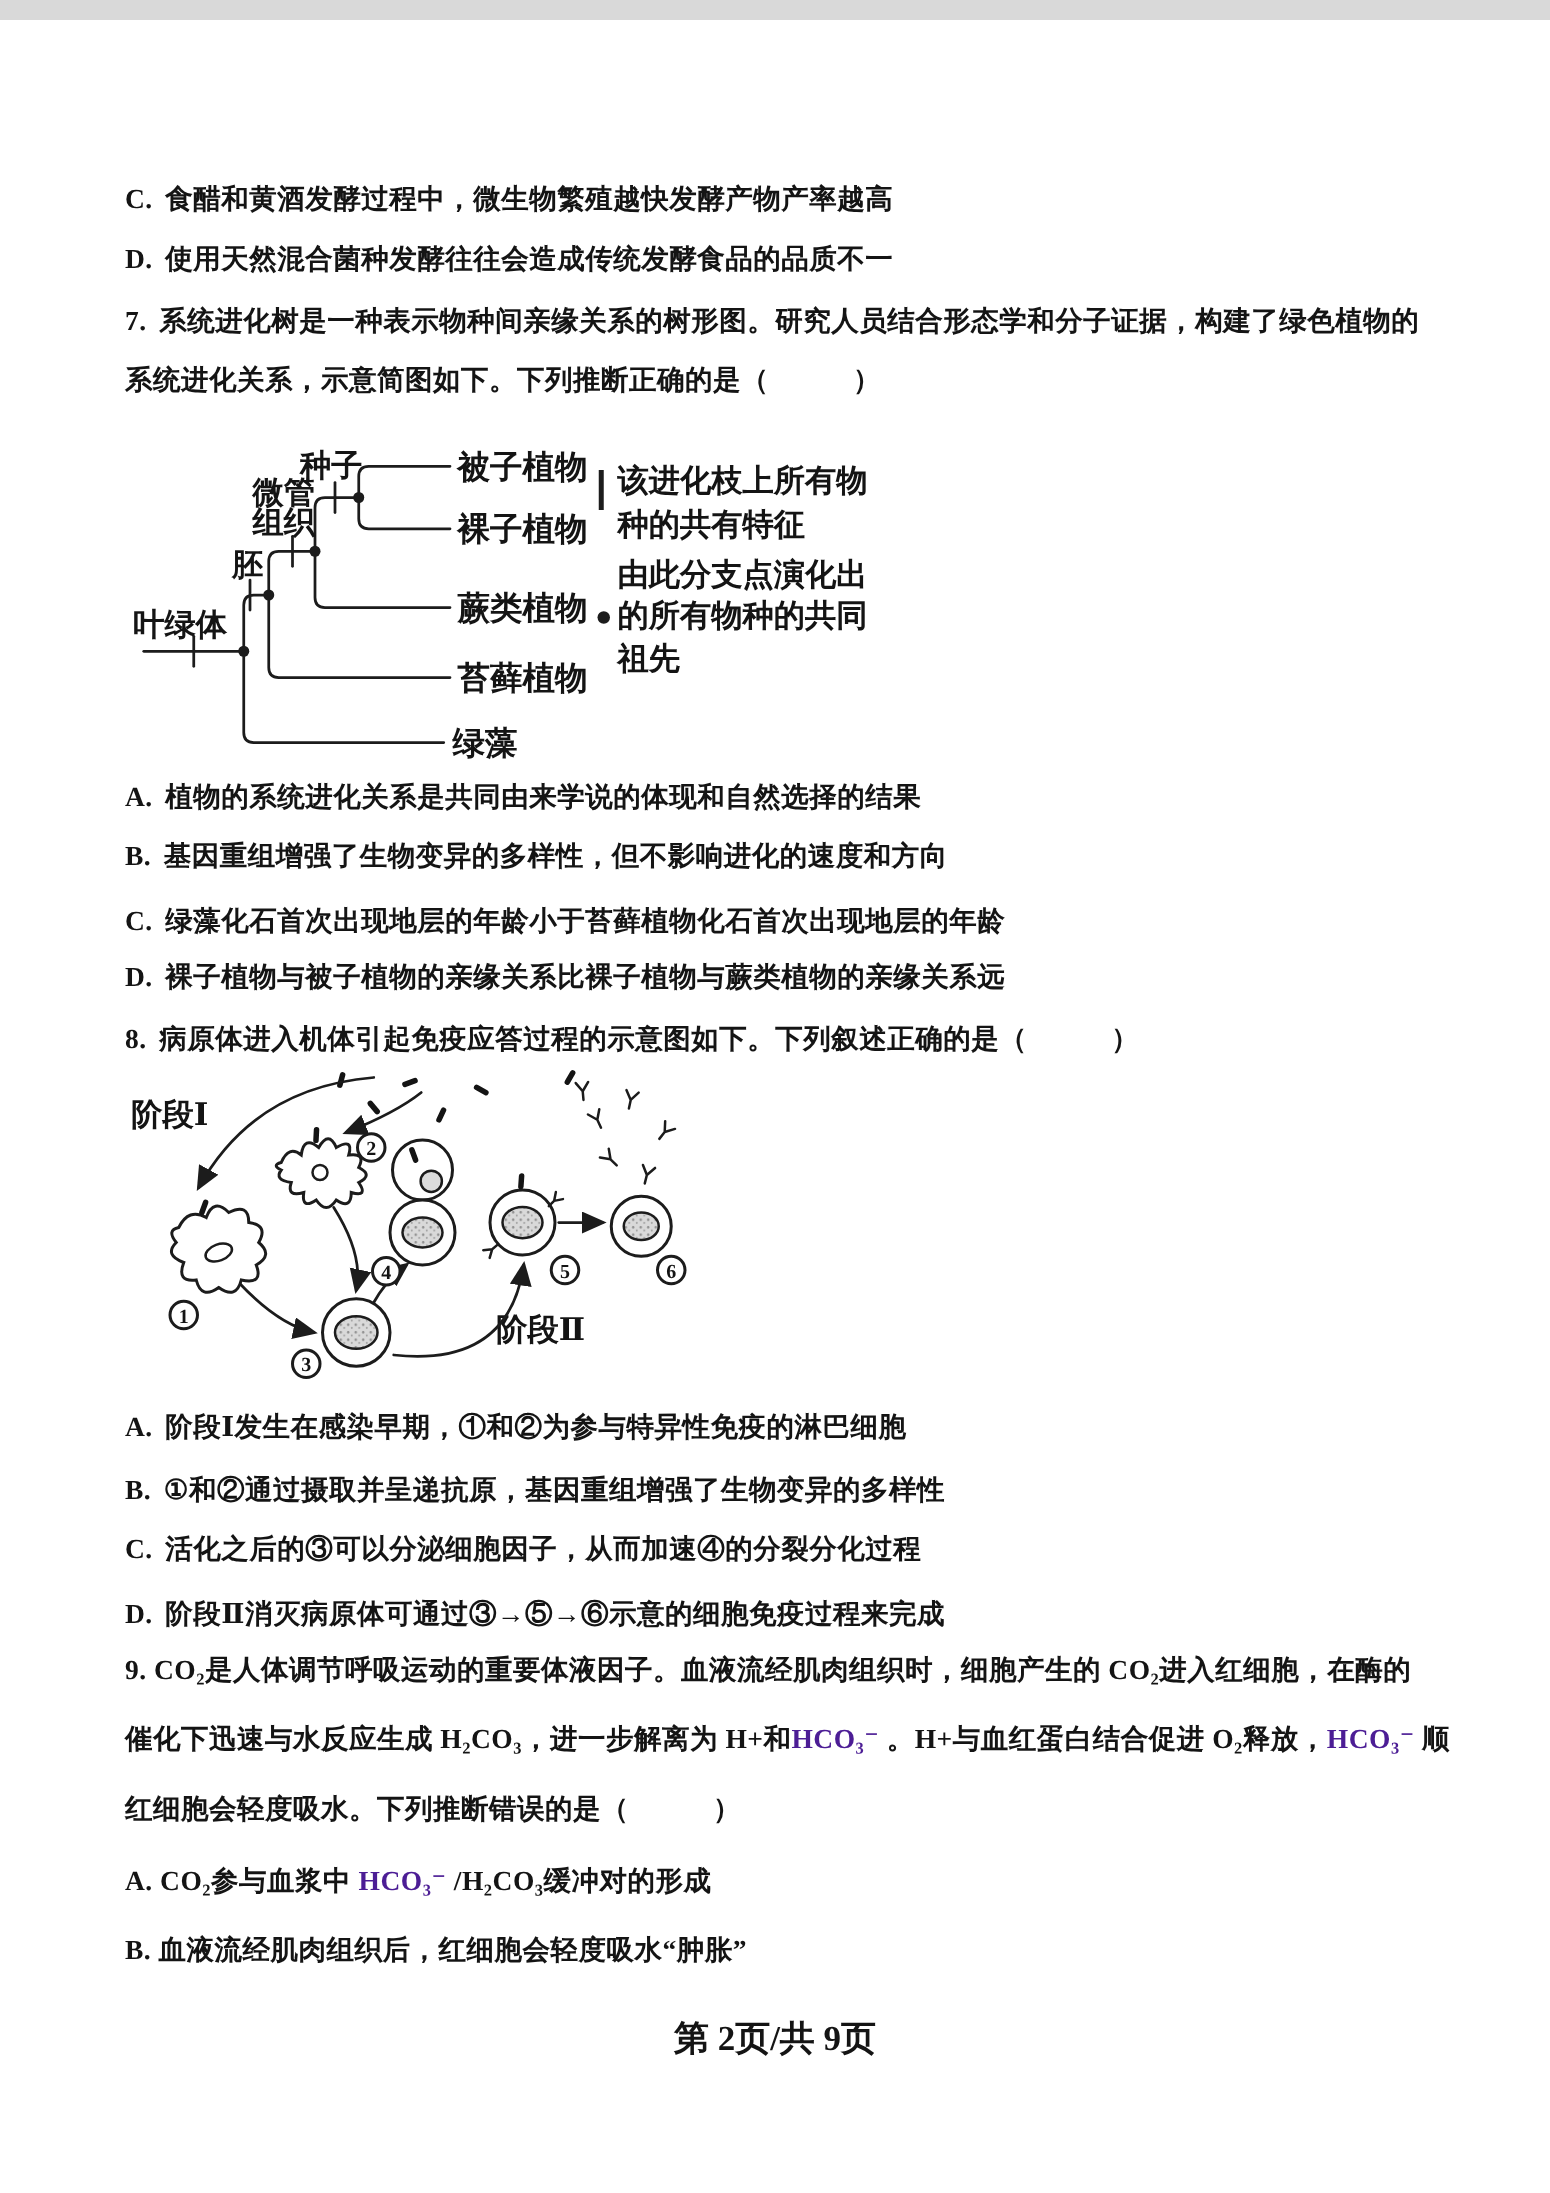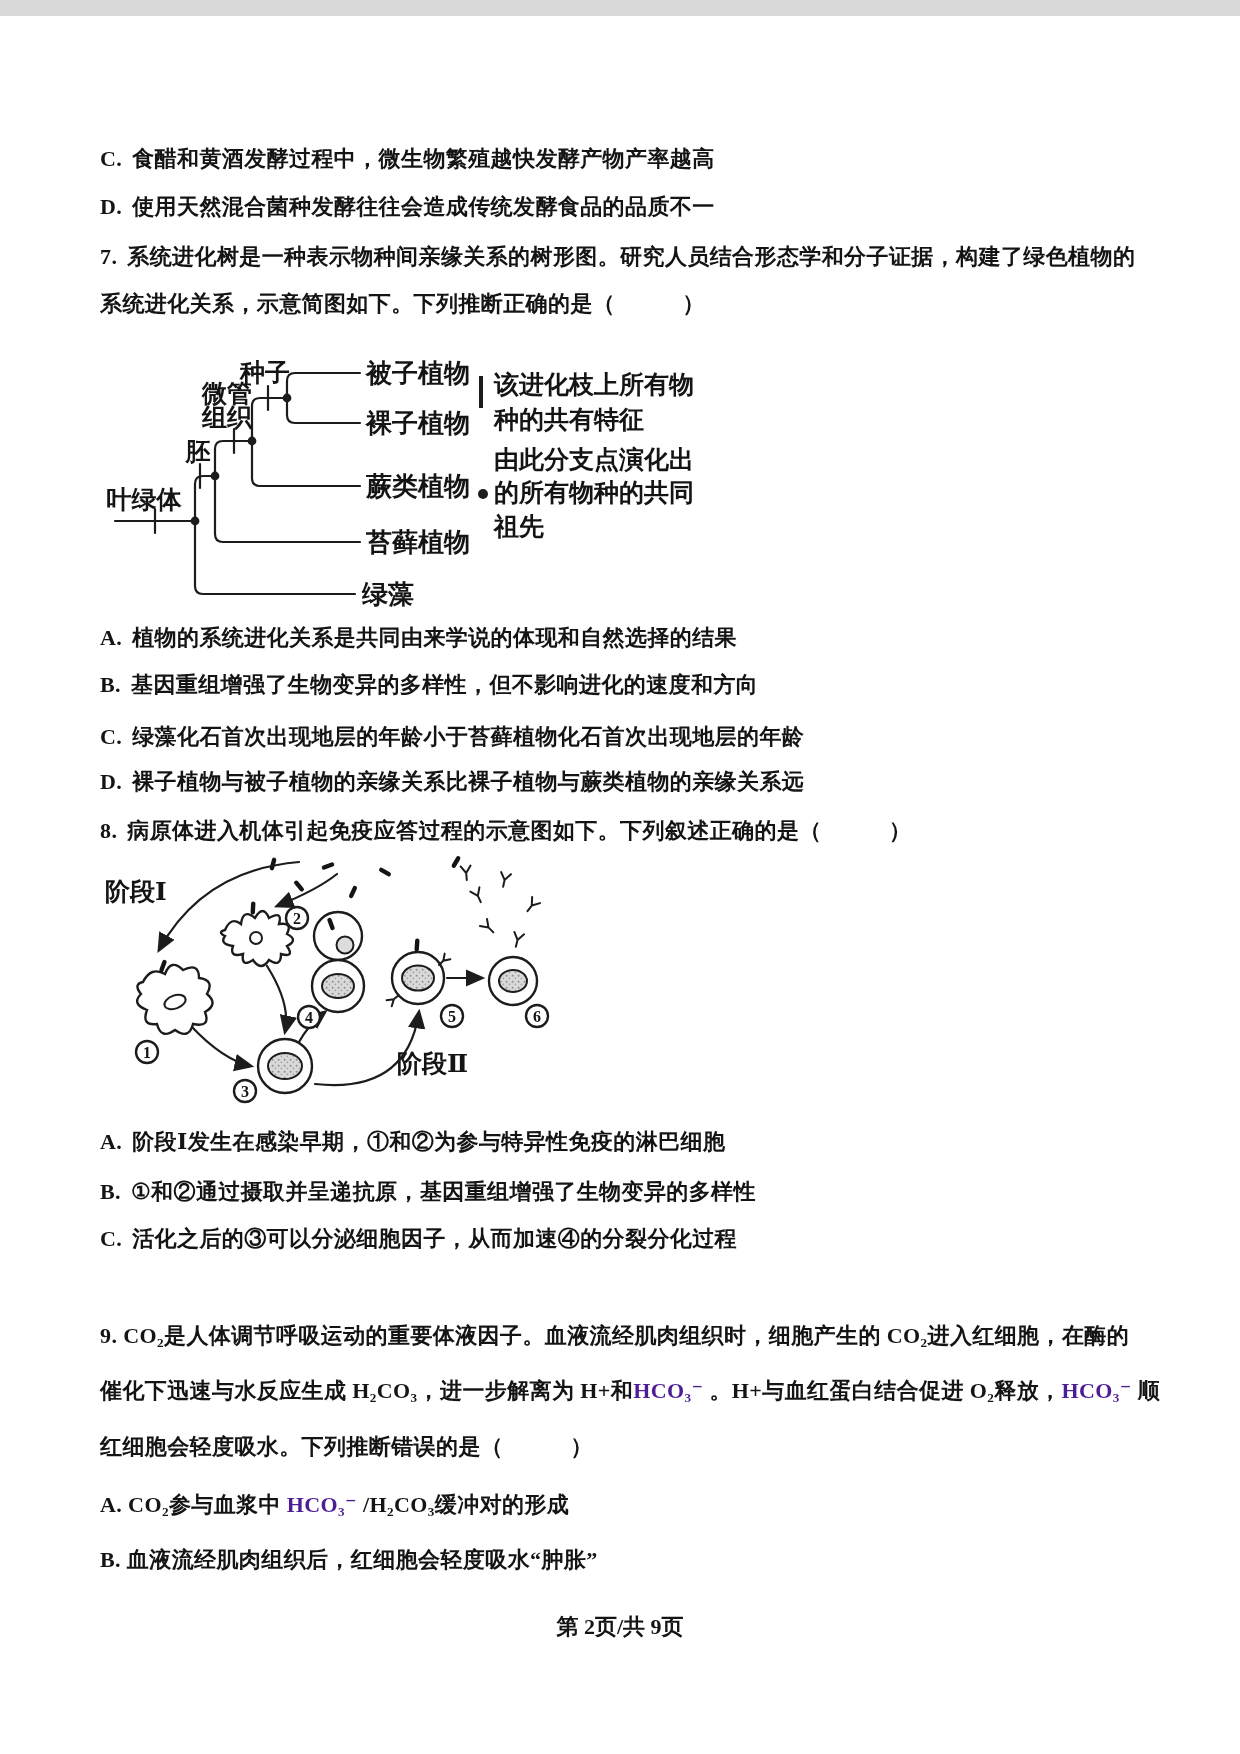--- a/index.html
+++ b/index.html
@@ -19,21 +19,21 @@
     font-size:22px;
     letter-spacing:0.4px;
     font-weight:600;
   }
   .lbl{margin-right:10px;}
   .gray{color:#4c1d95;}
   .footer{
     position:absolute;
     top:1596px;left:0;width:100%;
     text-align:center;
-    font-size:22px;
+    font-size:28px;
     font-weight:600;
   }
   .fig{position:absolute;}
   svg text{
     font-family:"Liberation Serif","DejaVu Serif",serif;
     fill:#141414;
     font-weight:600;
   }
   svg .stroke{stroke:#1c1c1c;fill:none;stroke-width:2.2;stroke-linecap:round;stroke-linejoin:round;}
   svg .thin{stroke:#1c1c1c;fill:none;stroke-width:2;stroke-linecap:round;}
@@ -210,20 +210,21 @@
       <g>
           <circle cx="452" cy="162" r="11" class="fillc" stroke-width="2"></circle>
           <text x="452" y="168" font-size="16" text-anchor="middle">6</text>
         </g>
     </g>
   </svg>
 
   <div class="ln" style="top:1111px"><span class="lbl">A.</span><span>阶段Ⅰ发生在感染早期，①和②为参与特异性免疫的淋巴细胞</span></div>
   <div class="ln" style="top:1161px"><span class="lbl">B.</span><span>①和②通过摄取并呈递抗原，基因重组增强了生物变异的多样性</span></div>
   <div class="ln" style="top:1208px"><span class="lbl">C.</span><span>活化之后的③可以分泌细胞因子，从而加速④的分裂分化过程</span></div>
+  <div class="ln" style="top:1260px"><span class="lbl">D.</span><span>阶段Ⅱ消灭病原体可通过③→⑤→⑥示意的细胞免疫过程来完成</span></div>
 
   <div class="ln" style="top:1305px"><span>9. CO₂是人体调节呼吸运动的重要体液因子。血液流经肌肉组织时，细胞产生的 CO₂进入红细胞，在酶的</span></div>
   <div class="ln" style="top:1360px"><span>催化下迅速与水反应生成 H₂CO₃，进一步解离为 H+和</span><span class="gray">HCO₃⁻</span><span> 。H+与血红蛋白结合促进 O₂释放，</span><span class="gray">HCO₃⁻</span><span> 顺</span></div>
   <div class="ln" style="top:1416px"><span>红细胞会轻度吸水。下列推断错误的是（　　　）</span></div>
 
   <div class="ln" style="top:1474px"><span>A. CO₂参与血浆中 </span><span class="gray">HCO₃⁻</span><span> /H₂CO₃缓冲对的形成</span></div>
   <div class="ln" style="top:1529px"><span>B. 血液流经肌肉组织后，红细胞会轻度吸水“肿胀”</span></div>
 
   <div class="footer">第 2页/共 9页</div>
 

